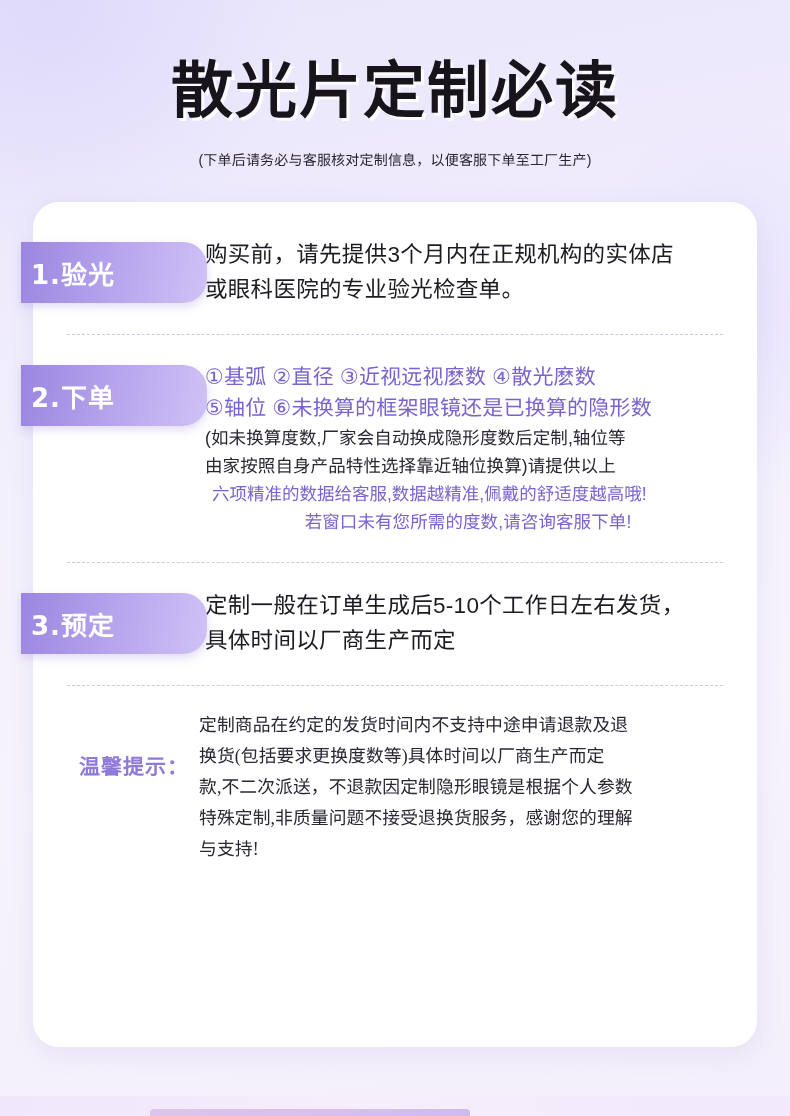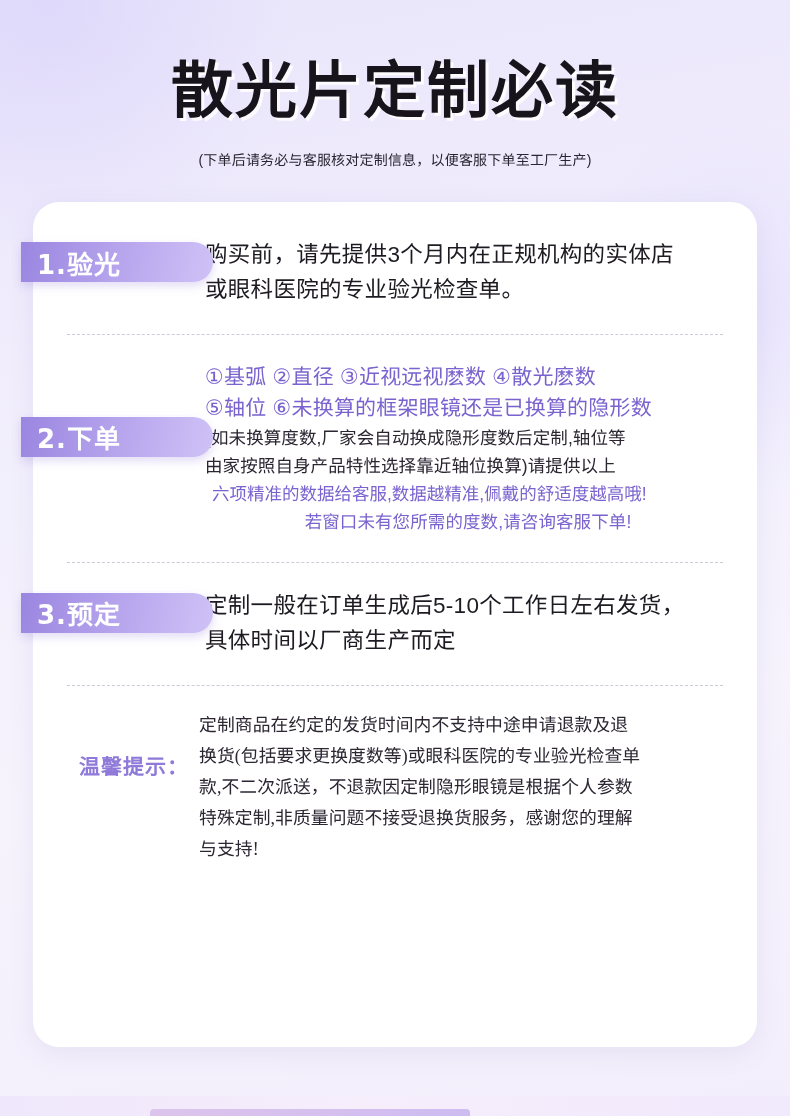--- a/index.html
+++ b/index.html
@@ -91,23 +91,23 @@
   .badge-wrap {
     width: 172px;
     flex: 0 0 172px;
     display: flex;
     justify-content: flex-start;
     padding-top: 6px;
   }
   .badge {
     position: relative;
     margin-left: -12px;
-    height: 40px;
+    height: 61px;
     min-width: 150px;
-    padding: 0 26px 0 16px;
+    padding: 0 26px 0 10px;
     display: flex;
     align-items: center;
     color: #ffffff;
     font-size: 26px;
     font-weight: 700;
     letter-spacing: 1px;
     border-radius: 0 24px 24px 0;
     background: linear-gradient(100deg, #9a86e0 0%, #b9a7ee 55%, #cfc2f6 100%);
     box-shadow: 0 4px 10px rgba(150,130,215,0.28);
     white-space: nowrap;
@@ -229,21 +229,21 @@
       <div class="content">
         <div class="line-lg">购买前，请先提供3个月内在正规机构的实体店</div>
         <div class="line-lg">或眼科医院的专业验光检查单。</div>
       </div>
     </div>
 
     <div class="divider"></div>
 
     <div class="row">
       <div class="badge-wrap">
-        <div class="badge" style="margin-top:52px;">
+        <div class="badge" style="">
           <span class="num">2.下单</span>
         </div>
       </div>
       <div class="content">
         <div class="line-purple">①基弧 ②直径 ③近视远视麽数 ④散光麽数</div>
         <div class="line-purple">⑤轴位 ⑥未换算的框架眼镜还是已换算的隐形数</div>
         <div class="line-dark-sm">(如未换算度数,厂家会自动换成隐形度数后定制,轴位等</div>
         <div class="line-dark-sm">由家按照自身产品特性选择靠近轴位换算)请提供以上</div>
         <div class="mix-line"><span class="hl">六项精准的数据</span><span class="hl">给客服,数据越精准,佩戴的舒适度越高哦!</span></div>
         <div class="line-purple-sm">若窗口未有您所需的度数,请咨询客服下单!</div>
@@ -263,21 +263,21 @@
         <div class="line-lg">具体时间以厂商生产而定</div>
       </div>
     </div>
 
     <div class="divider"></div>
 
     <div class="tip-row">
       <div class="tip-label">温馨提示：</div>
       <div class="tip-body">
         <div>定制商品在约定的发货时间内不支持中途申请退款及退</div>
-        <div>换货(包括要求更换度数等)或眼科医院的专业验光检查单</div>
+        <div>换货(包括要求更换度数等)具体时间以厂商生产而定</div>
         <div>款,不二次派送，不退款因定制隐形眼镜是根据个人参数</div>
         <div>特殊定制,非质量问题不接受退换货服务，感谢您的理解</div>
         <div>与支持!</div>
       </div>
     </div>
 
   </div>
 
   <div class="bottom-strip">
     <div class="strip-accent"></div>

